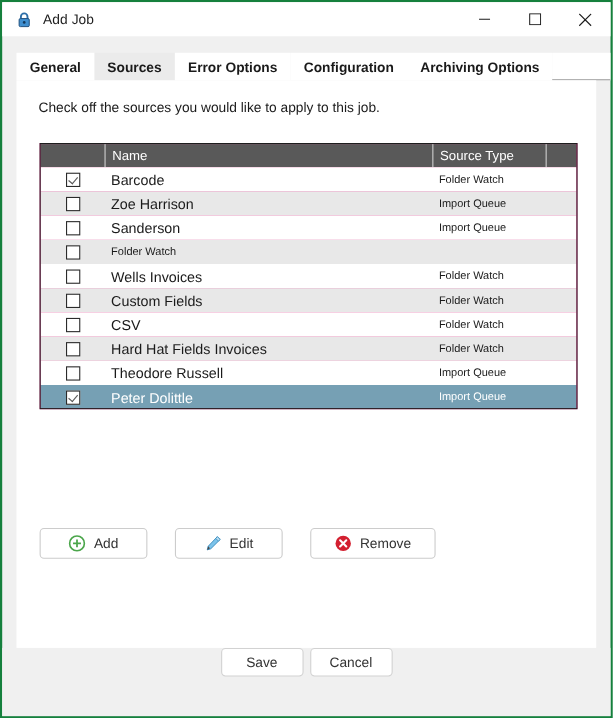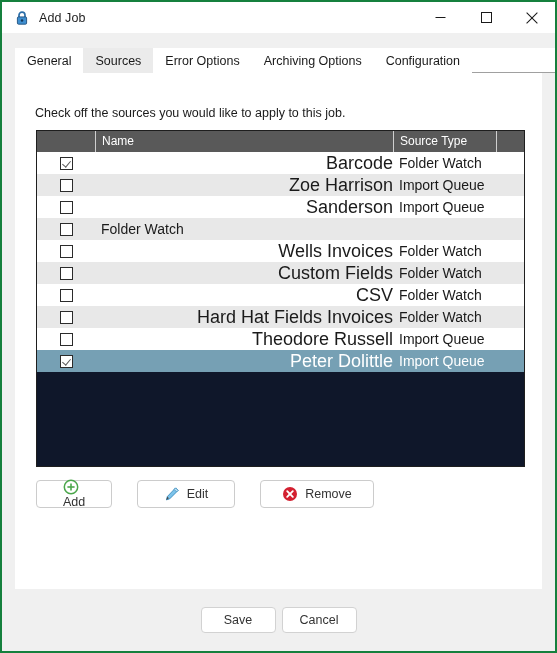--- a/index.html
+++ b/index.html
@@ -80,20 +80,21 @@
     height: 25px;
     padding: 0 12px;
     display: flex;
     align-items: center;
     font-size: 12.5px;
     color: #1a1a1a;
     background: #ffffff;
     cursor: default;
     box-sizing: border-box;
     white-space: nowrap;
+    font-weight: bold;
   }
   .tab.active {
     background: #ebebeb;
   }
   .tabstrip .tab-filler {
     flex: 1 1 auto;
     height: 25px;
     background: #ffffff;
     border-bottom: 1px solid #a0a0a0;
     box-sizing: border-box;
@@ -104,33 +105,33 @@
     margin: 0 13px 0 13px;
     background: #ffffff;
     flex: 1 1 auto;
     position: relative;
     box-sizing: border-box;
   }
 
   .instruction {
     position: absolute;
     left: 20px;
-    top: 33px;
+    top: 18px;
     font-size: 12.5px;
     color: #1a1a1a;
   }
 
   
   .listbox {
     position: absolute;
     left: 21px;
     top: 57px;
     width: 489px;
-    height: 337px;
-    background: #0f172a;
+    height: 242px;
+    background: #ec4899;
     border: 1px solid #1e1e1e;
     box-sizing: border-box;
     overflow: hidden;
   }
   .list-header {
     height: 21px;
     background: #595959;
     display: flex;
     align-items: center;
     position: relative;
@@ -166,31 +167,30 @@
   .cell-check {
     width: 58px;
     display: flex;
     align-items: center;
     justify-content: center;
     flex: 0 0 auto;
   }
   .cell-name {
     width: 298px;
     padding-left: 6px;
-    font-size: 18px;
+    font-size: 13px;
     box-sizing: border-box;
     flex: 0 0 auto;
     white-space: nowrap;
     overflow: hidden;
-    text-align: right;
   }
   .cell-type {
     width: 103px;
     padding-left: 6px;
-    font-size: 14px;
+    font-size: 10px;
     box-sizing: border-box;
     flex: 0 0 auto;
     white-space: nowrap;
     overflow: hidden;
   }
 
   .cb {
     width: 13px;
     height: 13px;
     border: 1px solid #2b2b2b;
@@ -233,31 +233,30 @@
     box-sizing: border-box;
     padding: 0 10px;
   }
   .btn .bicon {
     width: 16px;
     height: 16px;
     margin-right: 7px;
     flex: 0 0 auto;
     display: block;
   }
-  .btn-add { width: 76px; flex-direction: column; }
+  .btn-add { width: 98px; }
   .btn-edit { width: 98px; }
   .btn-remove { width: 114px; }
 
   
   .footer {
     flex: 0 0 auto;
     height: 62px;
     background: #f0f0f0;
     display: flex;
-    align-items: center;
     justify-content: center;
     gap: 6px;
   }
   .fbtn {
     width: 75px;
     height: 26px;
     border: 1px solid #d2d2d2;
     border-radius: 4px;
     background: #ffffff;
     font-size: 12.5px;
@@ -302,22 +301,22 @@
           <line x1="11.4" y1="0.6" x2="0.6" y2="11.4" stroke="#1a1a1a" stroke-width="1.05"></line>
         </svg>
       </div>
     </div>
   </div>
 
   <div class="tabstrip">
     <div class="tab">General</div>
     <div class="tab active">Sources</div>
     <div class="tab">Error Options</div>
+    <div class="tab">Configuration</div>
     <div class="tab">Archiving Options</div>
-    <div class="tab">Configuration</div>
     <div class="tab-filler"></div>
   </div>
 
   <div class="panel">
 
     <div class="instruction">Check off the sources you would like to apply to this job.</div>
 
     <div class="listbox">
       <div class="list-header">
         <div class="hdr-cell hdr-check"></div>

